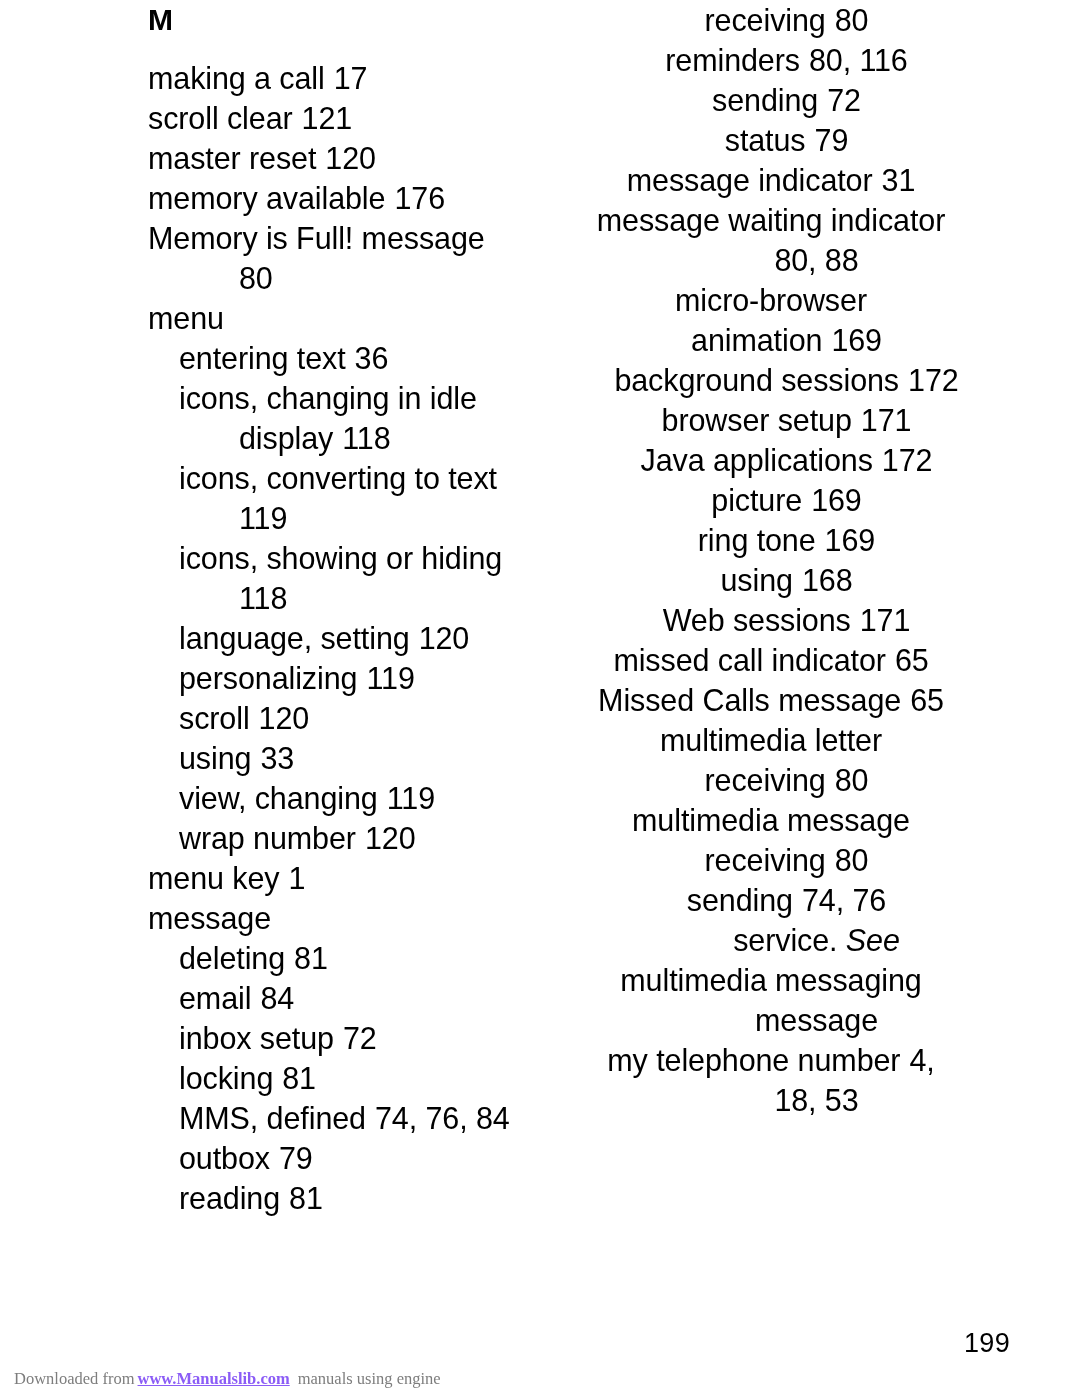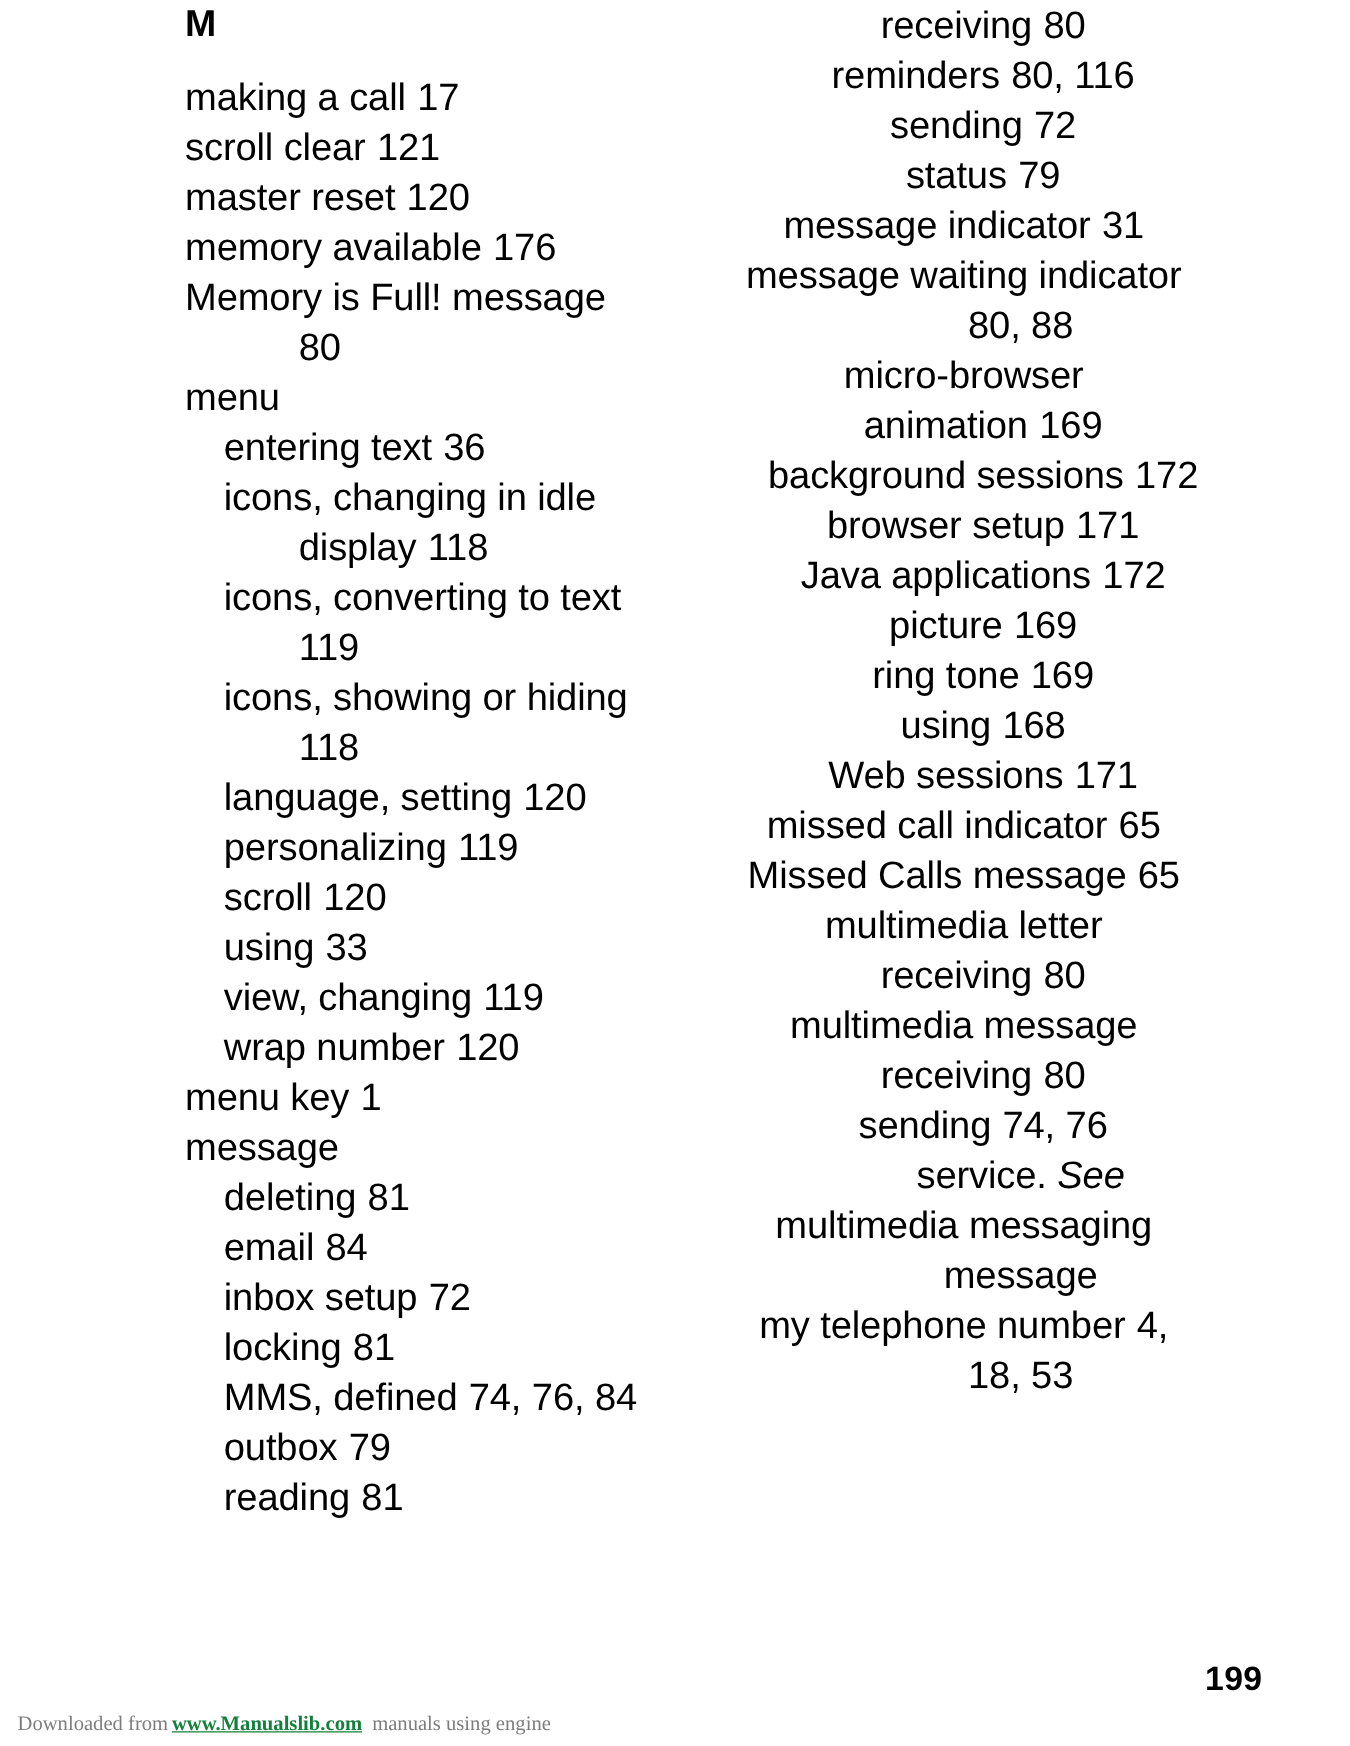--- a/index.html
+++ b/index.html
@@ -59,38 +59,38 @@
   }
 
   
   .page-number {
     position: absolute;
     left: 0;
     top: 1327px;
     width: 1010px;
     text-align: right;
     font-size: 27px;
-    font-weight: bold;
+    font-weight: normal;
     line-height: 32px;
     letter-spacing: 0.3px;
   }
 
   
   .watermark {
     position: absolute;
     left: 14px;
     top: 1369px;
     font-family: "Liberation Serif", serif;
     font-size: 16.5px;
     line-height: 20px;
     color: #7d7d7d;
     white-space: nowrap;
   }
   .watermark .wm-link {
-    color: #15803d;
+    color: #8b5cf6;
     font-weight: bold;
     text-decoration: underline;
     margin: 0 3px;
   }
   .watermark .wm-tail {
     margin-left: 5px;
   }
 </style>
 </head>
 <body>

